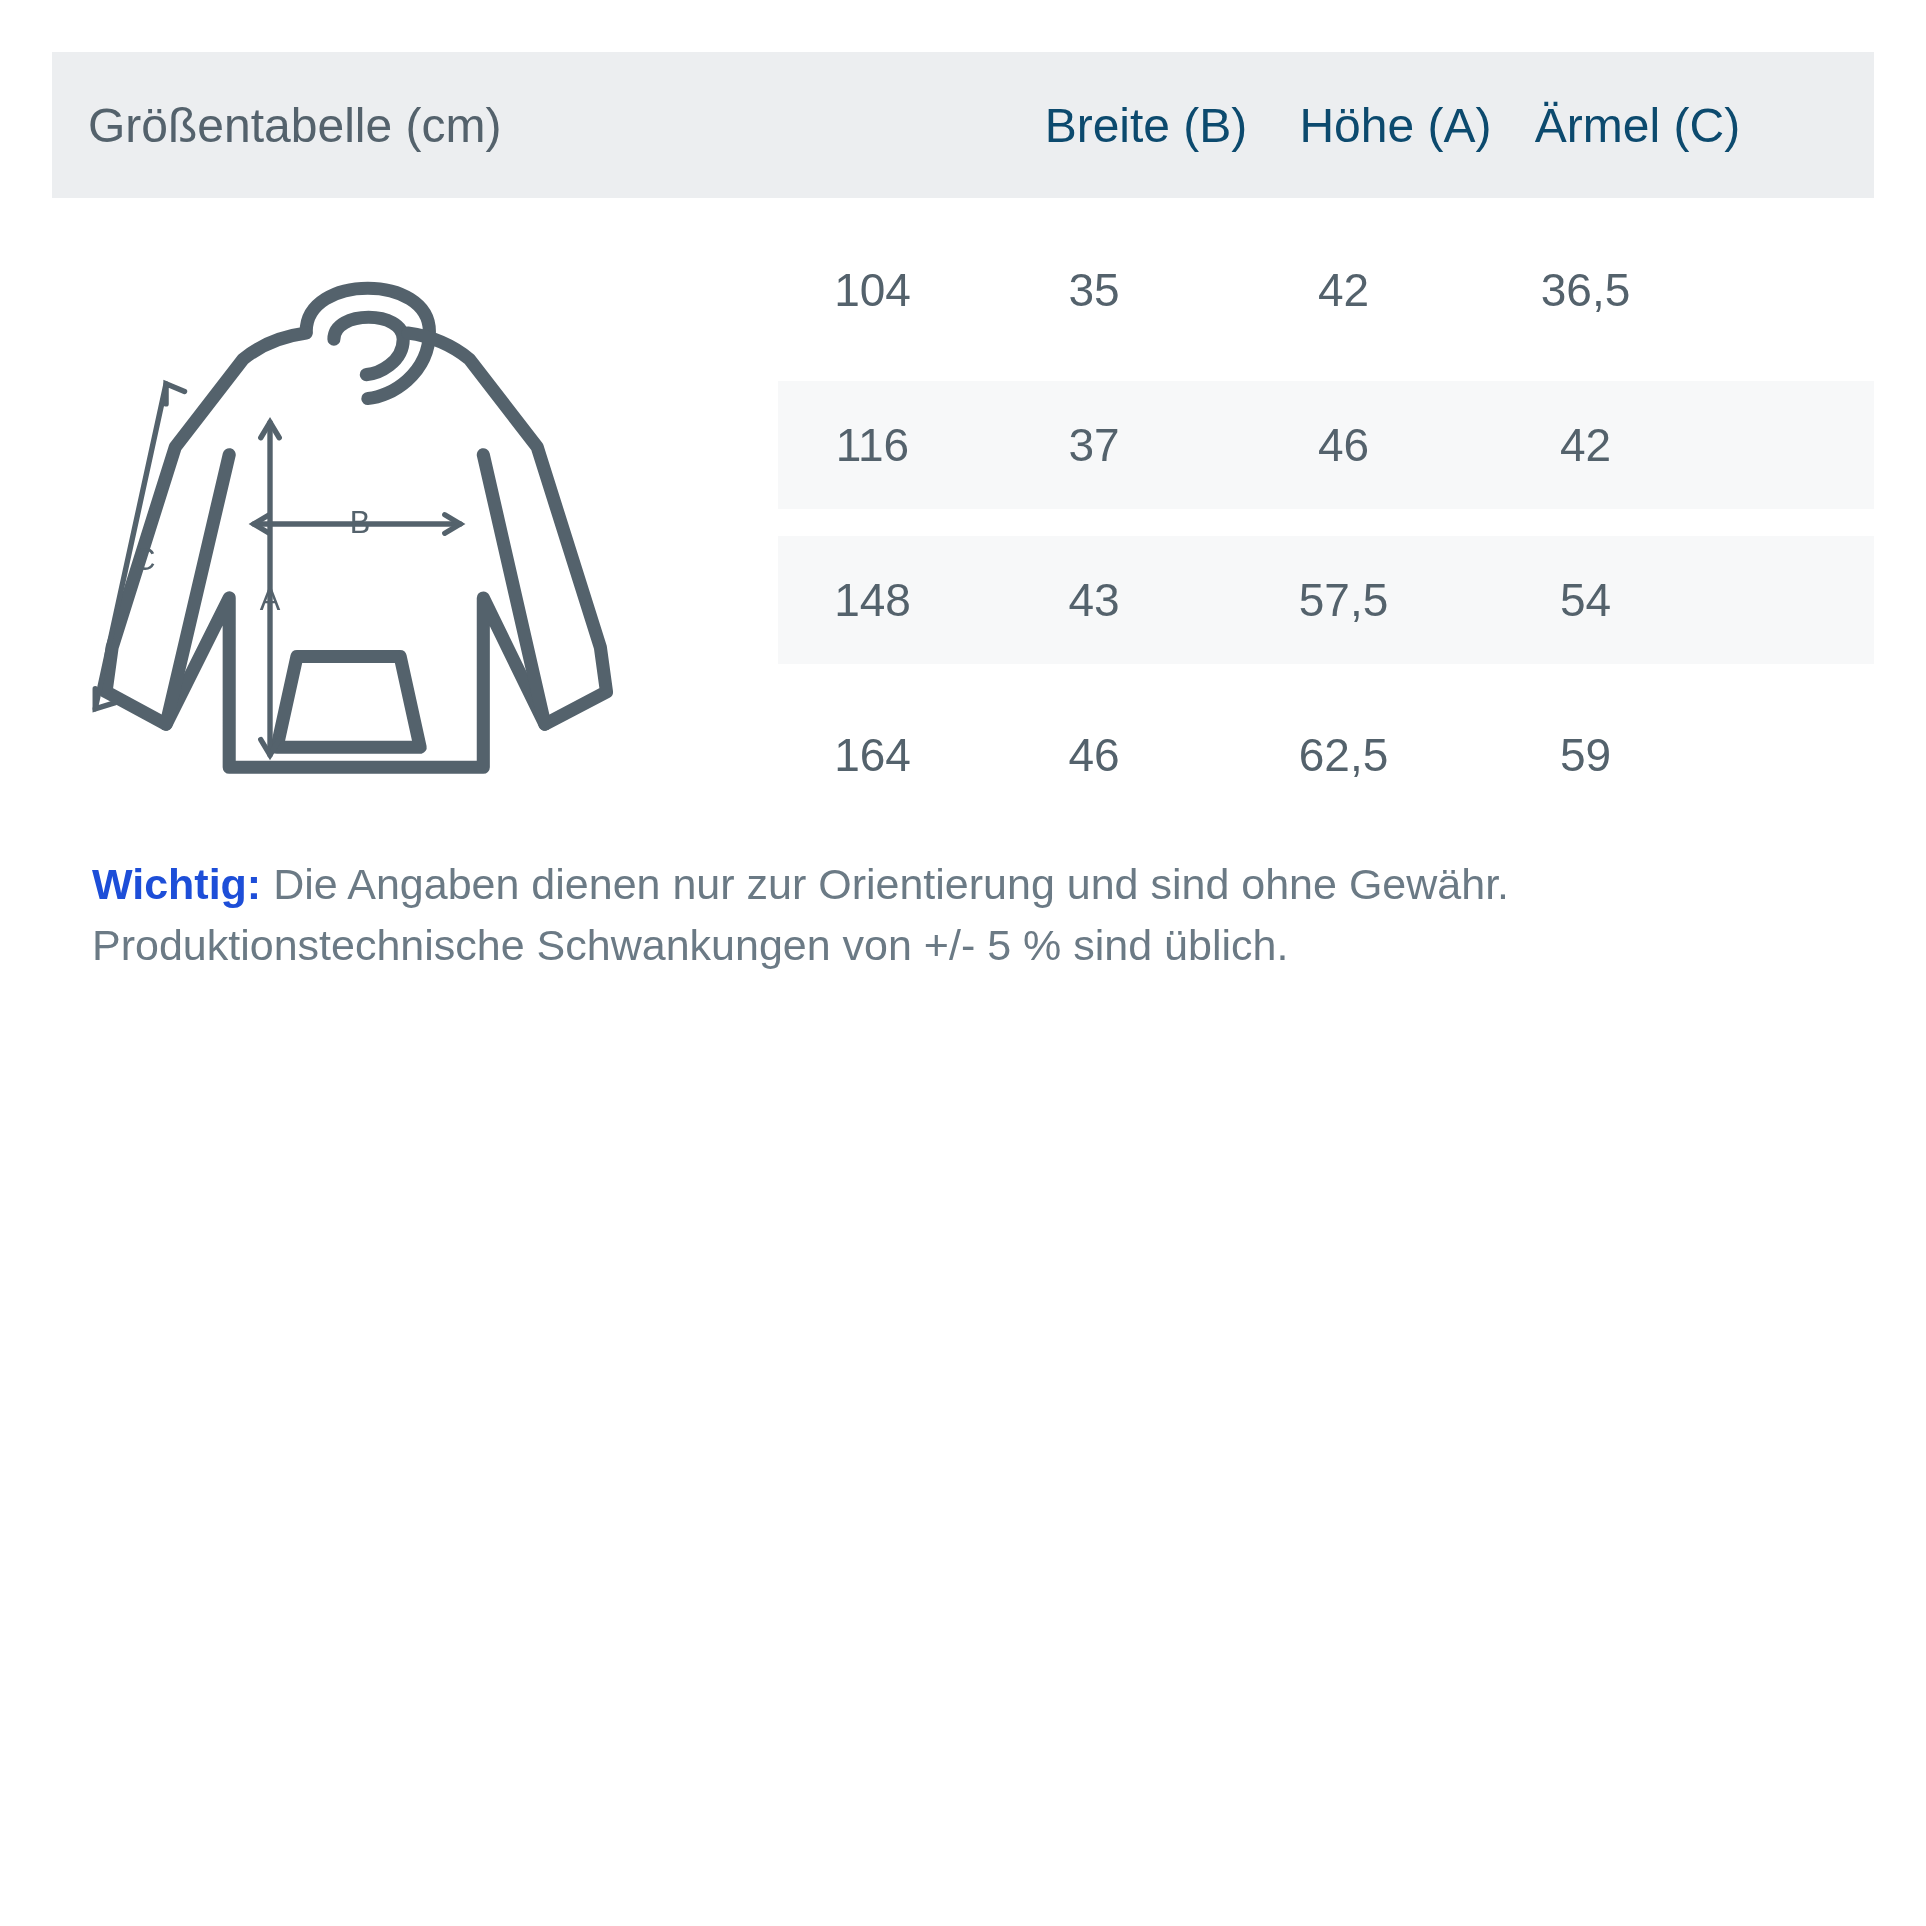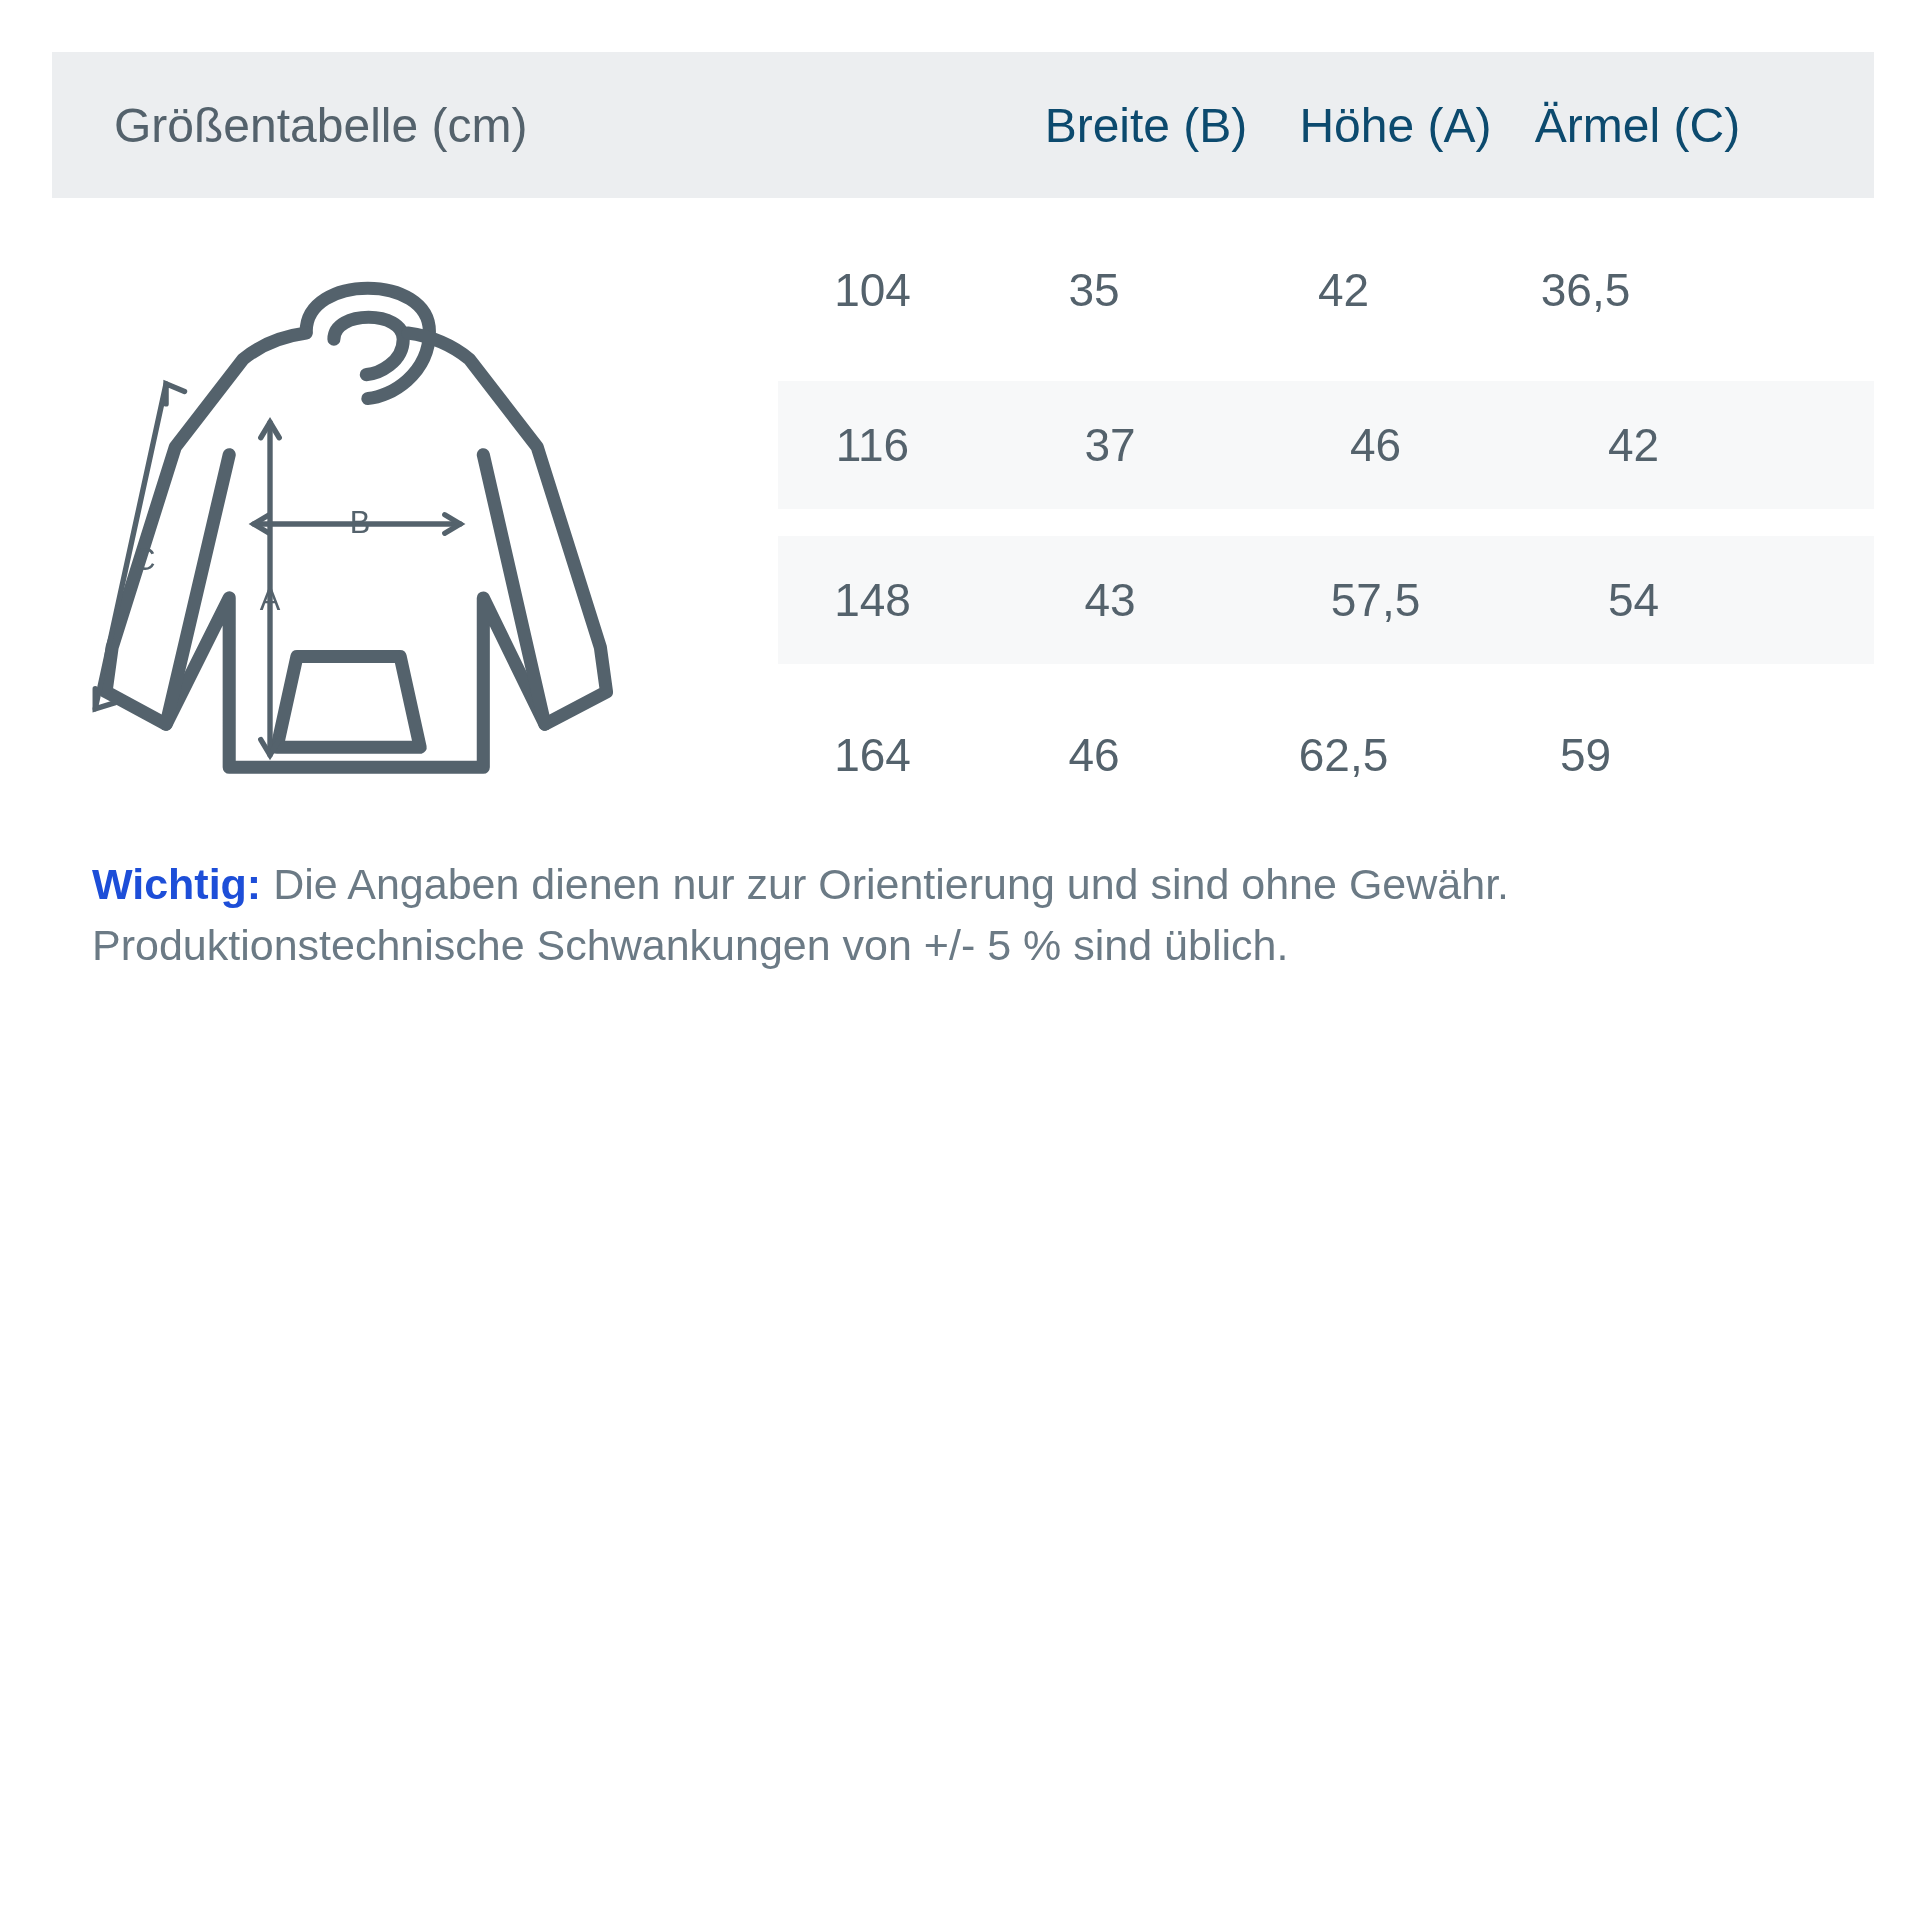--- a/index.html
+++ b/index.html
@@ -25,21 +25,21 @@
     top: 52px;
     width: 1822px;
     height: 146px;
     background: #eceef0;
     display: flex;
     align-items: center;
     box-sizing: border-box;
   }
   .header-title {
     position: absolute;
-    left: 62px;
+    left: 36px;
     top: 50%;
     transform: translateY(-50%);
     font-size: 48px;
     color: #54626c;
     white-space: nowrap;
   }
   .header-cols {
     position: absolute;
     left: 778px;
     top: 50%;
@@ -64,21 +64,21 @@
     left: 778px;
     top: 199px;
     width: 1096px;
   }
   .row {
     display: flex;
     align-items: center;
     height: 128px;
     margin-top: 27px;
   }
-  .row.alt { background: #f7f8f9; gap: 16px; }
+  .row.alt { background: #f7f8f9; }
   .cell {
     font-size: 46px;
     color: #54626c;
     text-align: center;
     white-space: nowrap;
   }
   .c-size { width: 189px; }
   .c-b    { width: 254px; text-align: center; }
   .c-a    { width: 245px; }
   .c-c    { width: 239px; }

